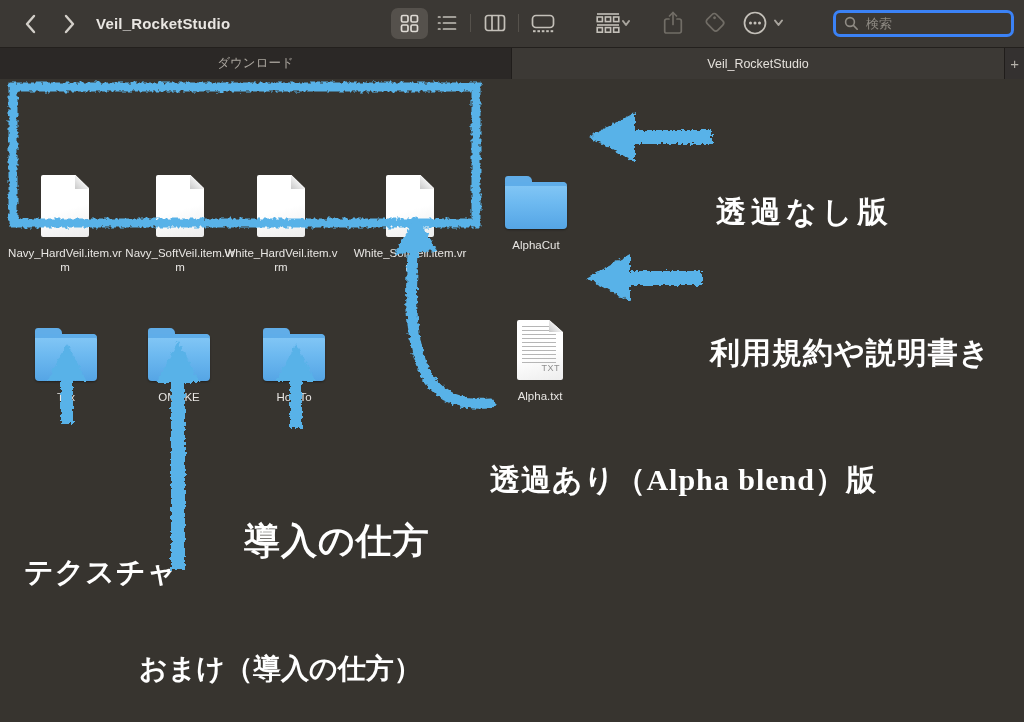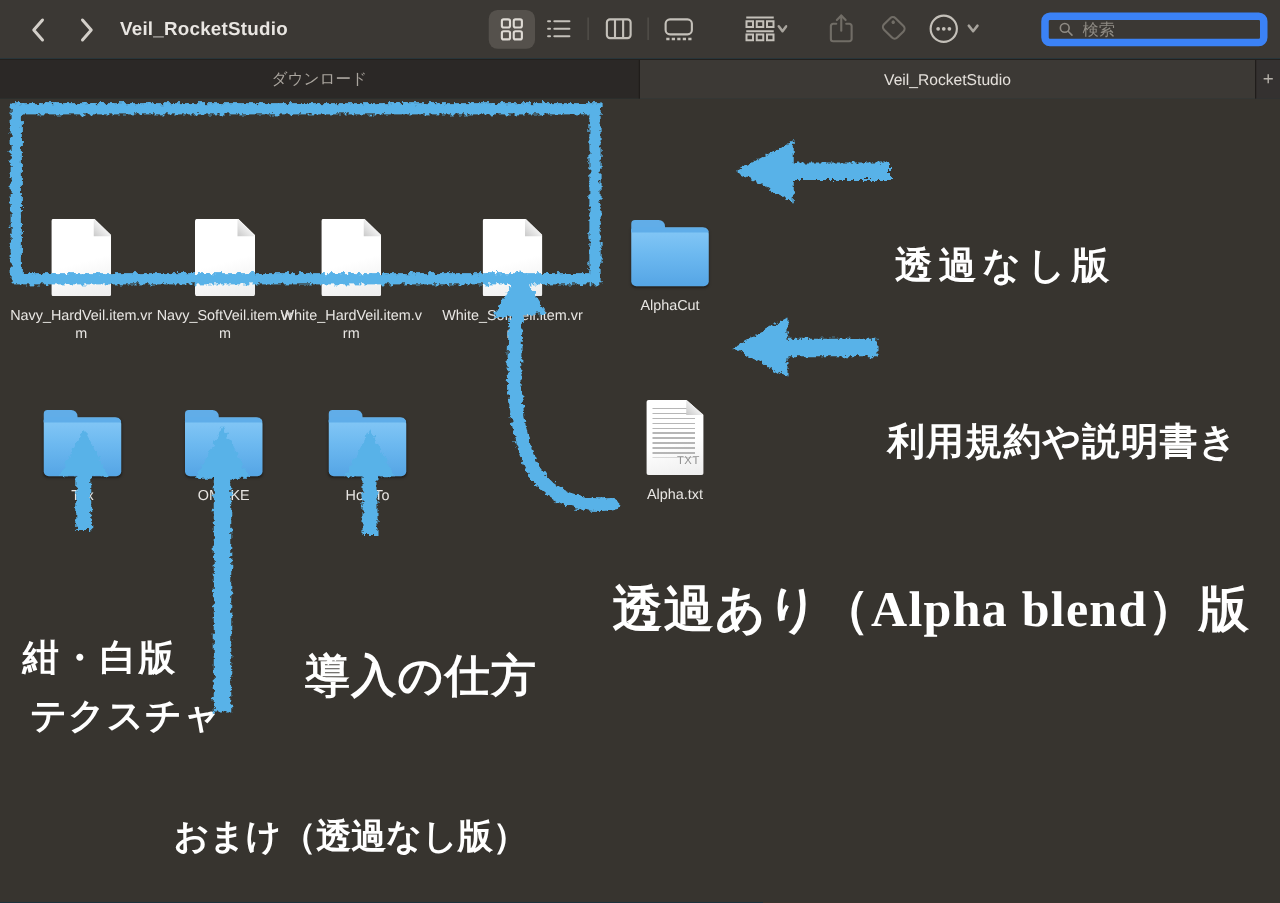--- a/index.html
+++ b/index.html
@@ -9,21 +9,21 @@
   
   .toolbar{position:absolute;left:0;top:0;width:1024px;height:47px;background:#3b3834;
            display:flex;align-items:center;}
   .nav-btn{width:34px;height:30px;display:flex;align-items:center;justify-content:center;cursor:pointer;}
   .win-title{color:#e9e6e2;font-size:15px;font-weight:bold;margin-left:10px;letter-spacing:.2px;}
   .view-group{position:absolute;left:391px;top:7px;display:flex;align-items:center;height:32px;}
   .view-btn{width:37px;height:31px;display:flex;align-items:center;justify-content:center;border-radius:7px;}
   .view-btn.selected{background:#55514c;}
   .tb-sep{width:1px;height:18px;background:#56524c;margin:0 5px;}
   .tool-cluster{position:absolute;top:7px;display:flex;align-items:center;height:32px;}
-  .search-field{position:absolute;left:833px;top:10px;width:181px;height:27px;border:6px solid #3b82f6;
+  .search-field{position:absolute;left:833px;top:10px;width:181px;height:27px;border:3px solid #3b82f6;
                 border-radius:7px;display:flex;align-items:center;background:#3b3834;box-sizing:border-box;}
   .search-field input{background:transparent;border:none;outline:none;color:#d8d4ce;font-size:13px;
                 width:140px;font-family:"Liberation Sans",sans-serif;}
   .search-field input::placeholder{color:#8f8b84;}
 
   
   .tabbar{position:absolute;left:0;top:47px;width:1024px;height:32px;display:flex;background:#2b2826;
           border-top:1px solid #23201d;box-sizing:border-box;}
   .tab{height:100%;display:flex;align-items:center;justify-content:center;font-size:12.5px;cursor:pointer;}
   .tab.inactive{width:512px;background:#2b2826;color:#aaa59e;border-right:1px solid #201d1b;}
@@ -242,25 +242,24 @@
       <div class="folder"></div>
       <div class="label" style="width:100px">OMAKE</div>
     </div>
     <div class="item" style="left:244px;top:246px">
       <div class="folder"></div>
       <div class="label" style="width:100px">HowTo</div>
     </div>
 
     <div class="anno" style="left:716px;top:113px;font-size:30px;letter-spacing:5px">透過なし版</div>
     <div class="anno" style="left:710px;top:254px;font-size:30px;letter-spacing:1px">利用規約や説明書き</div>
-    <div class="anno" style="left:490px;top:381px;font-size:40px;letter-spacing:1px">透過あり（Alpha blend）版</div>
-    <div class="anno" style="left:18px;top:428px;font-size:29px;letter-spacing:2px">紺・白版</div>
+    <div class="anno" style="left:490px;top:381px;font-size:30px;letter-spacing:1px">透過あり（Alpha blend）版</div>
     <div class="anno" style="left:24px;top:474px;font-size:29px;letter-spacing:1px">テクスチャ</div>
     <div class="anno" style="left:244px;top:438px;font-size:36px;letter-spacing:1px">導入の仕方</div>
-    <div class="anno" style="left:139px;top:571px;font-size:28px;letter-spacing:0px">おまけ（透過なし版）</div>
+    <div class="anno" style="left:139px;top:571px;font-size:28px;letter-spacing:0px">おまけ（導入の仕方）</div>
   </div>
 
   <svg class="overlay" width="1024" height="722" viewBox="0 0 1024 722">
     <defs>
       <filter id="crayon" x="-10%" y="-10%" width="120%" height="120%">
         <feTurbulence type="fractalNoise" baseFrequency="0.25" numOctaves="3" seed="7" result="n"></feTurbulence>
         <feDisplacementMap in="SourceGraphic" in2="n" scale="6" xChannelSelector="R" yChannelSelector="G"></feDisplacementMap>
       </filter>
     </defs>
     <g filter="url(#crayon)">

